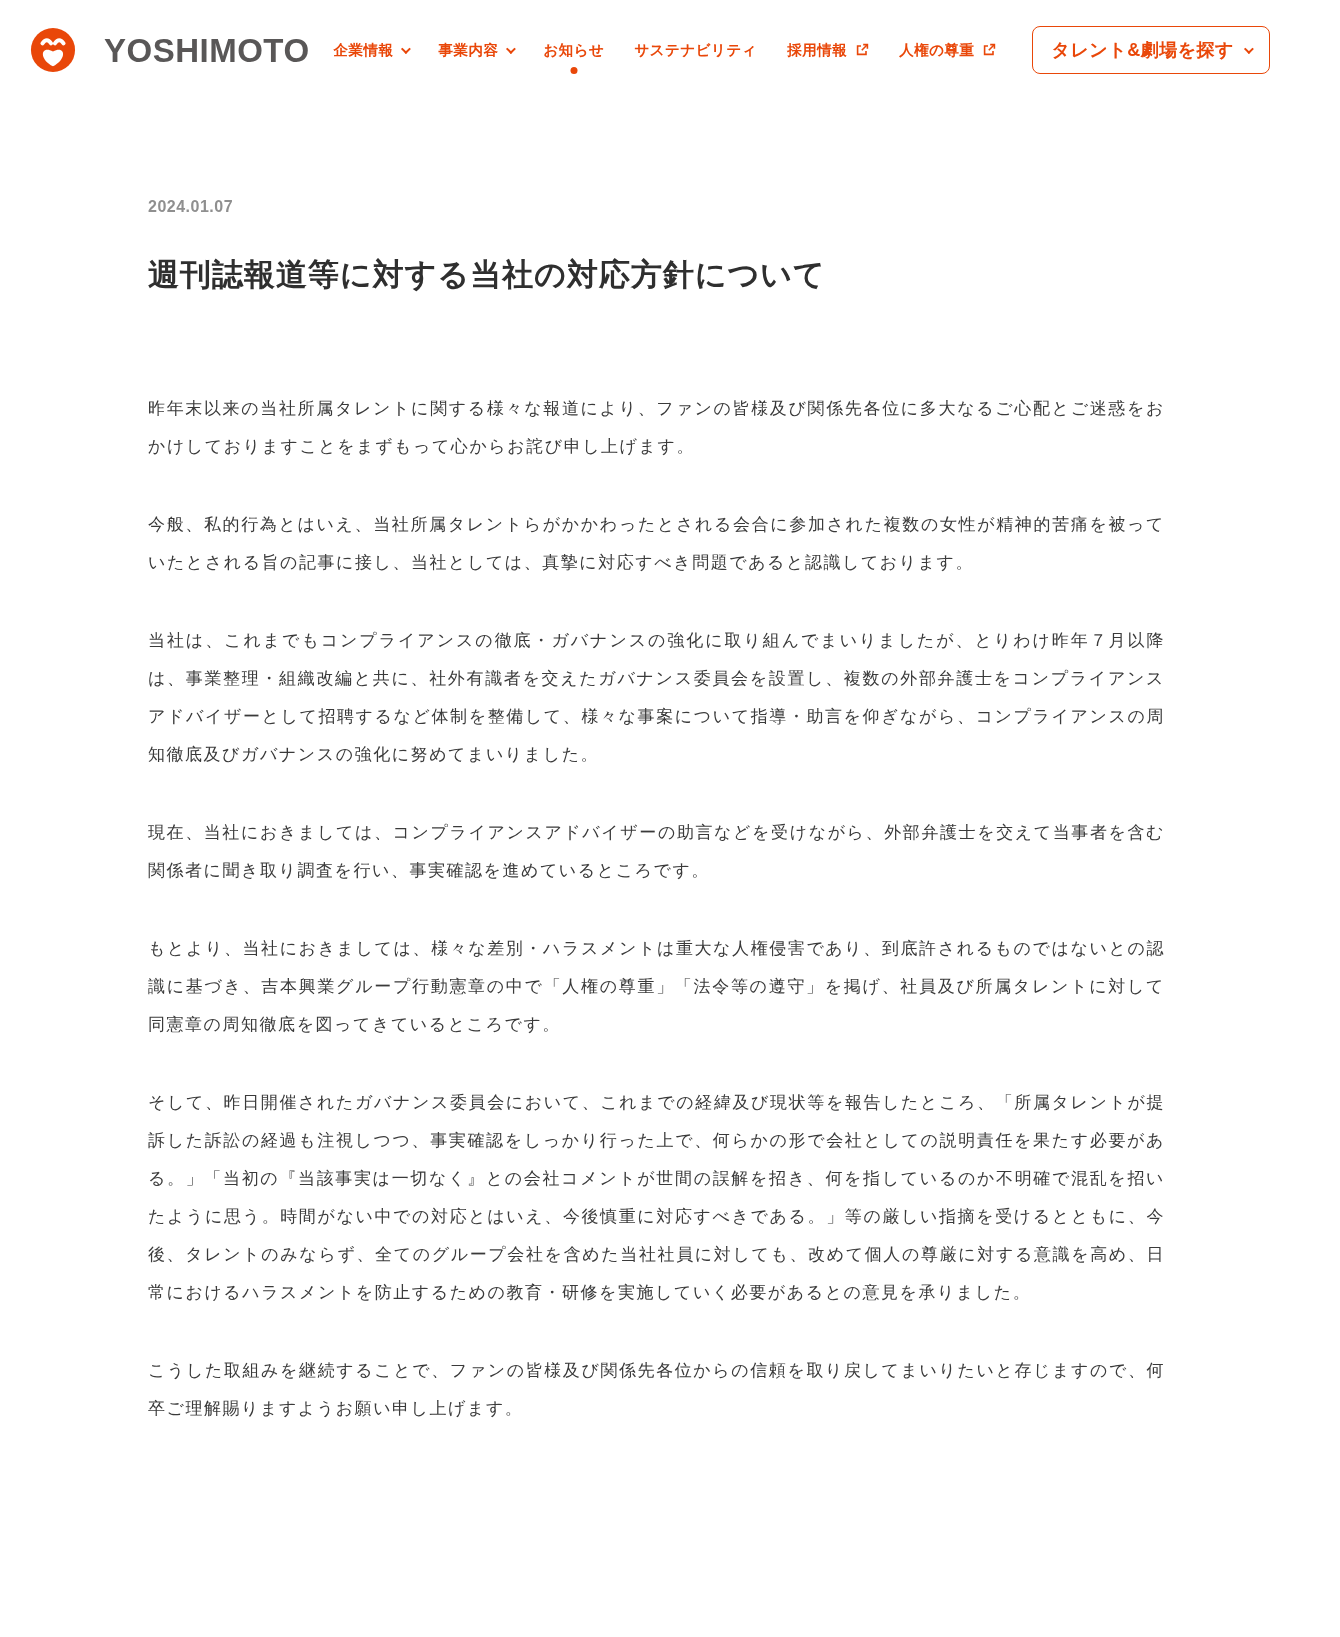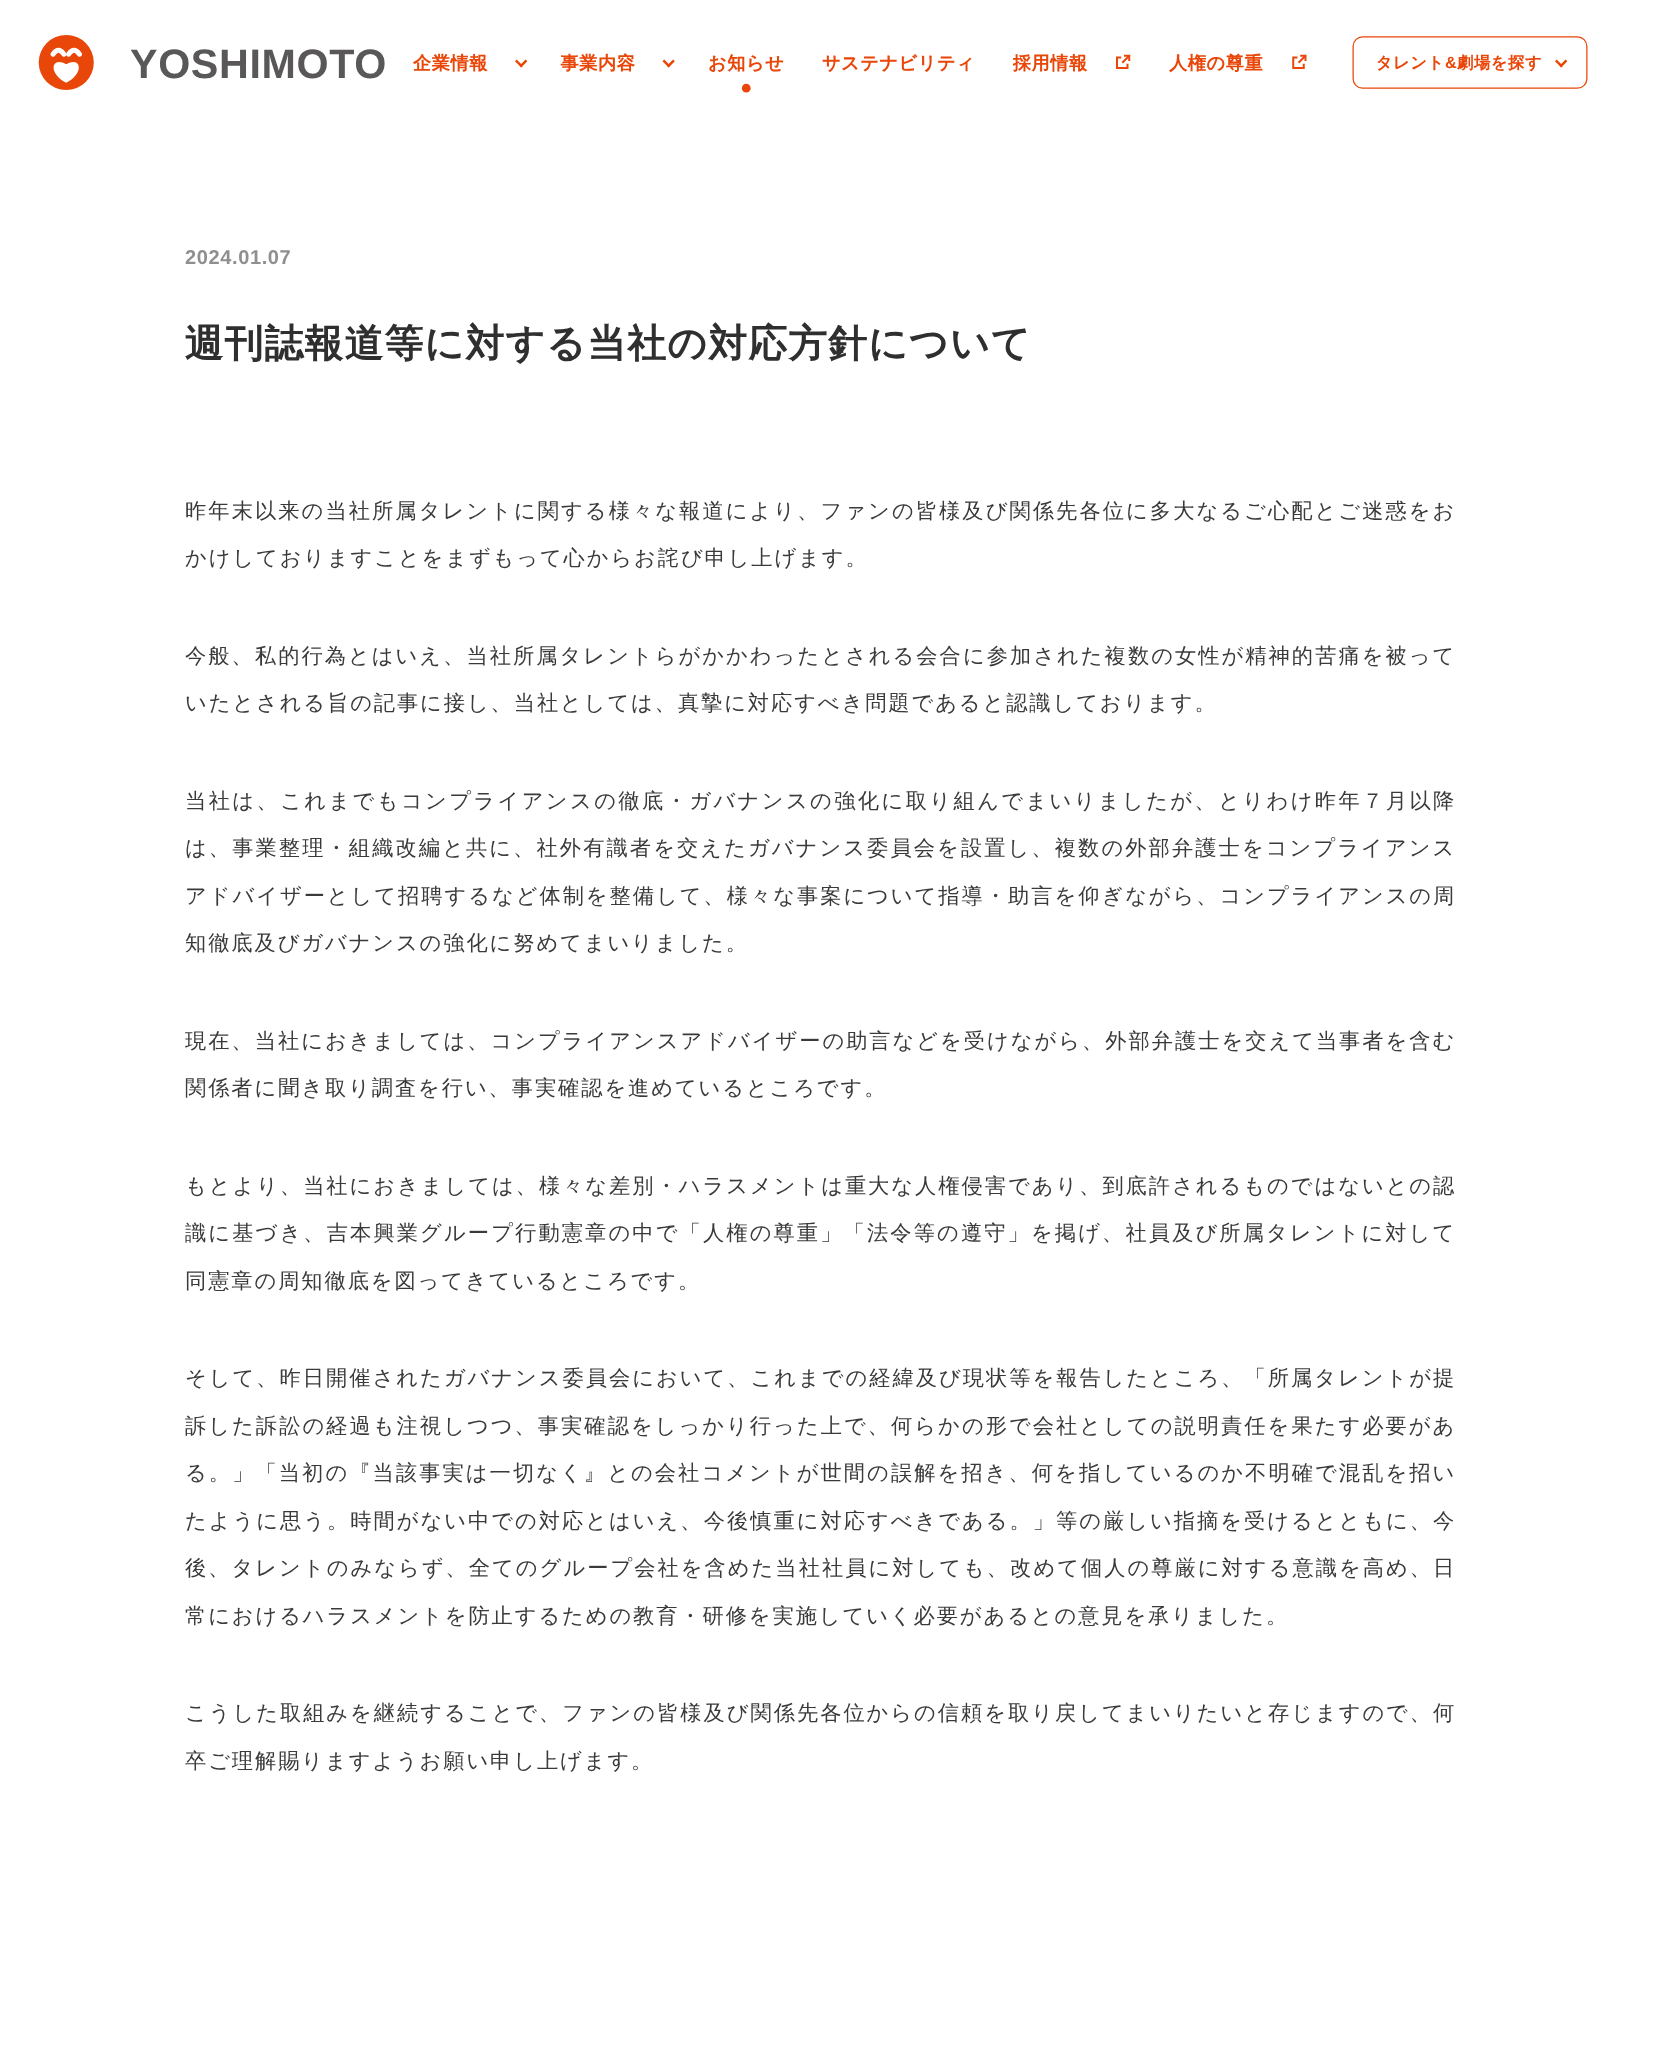--- a/index.html
+++ b/index.html
@@ -45,21 +45,21 @@
 
   .main-nav{
     display:flex;
     align-items:center;
     gap:30px;
   }
   .nav-item{
     position:relative;
     display:flex;
     align-items:center;
-    gap:19px;
+    gap:6px;
     color:var(--accent);
     font-size:14.5px;
     font-weight:700;
     text-decoration:none;
     letter-spacing:0.5px;
     cursor:pointer;
     white-space:nowrap;
   }
   .chevron{
     display:inline-block;
@@ -79,21 +79,21 @@
     background:var(--accent);
     transform:translateX(-50%);
   }
   .cta-button{
     display:flex;
     align-items:center;
     gap:8px;
     border:1.5px solid var(--accent);
     border-radius:8px;
     color:var(--accent);
-    font-size:13px;
+    font-size:18px;
     font-weight:700;
     padding:11px 18px;
     margin-left:6px;
     background:#fff;
     cursor:pointer;
     white-space:nowrap;
     letter-spacing:0.5px;
   }
 
   

